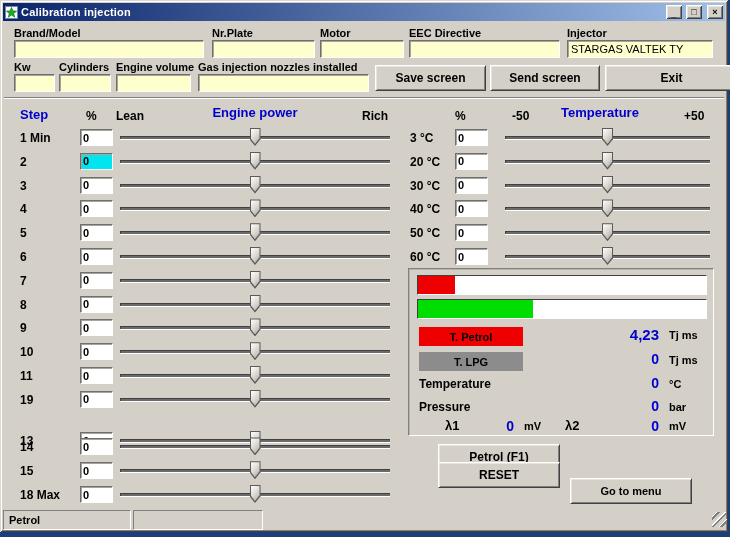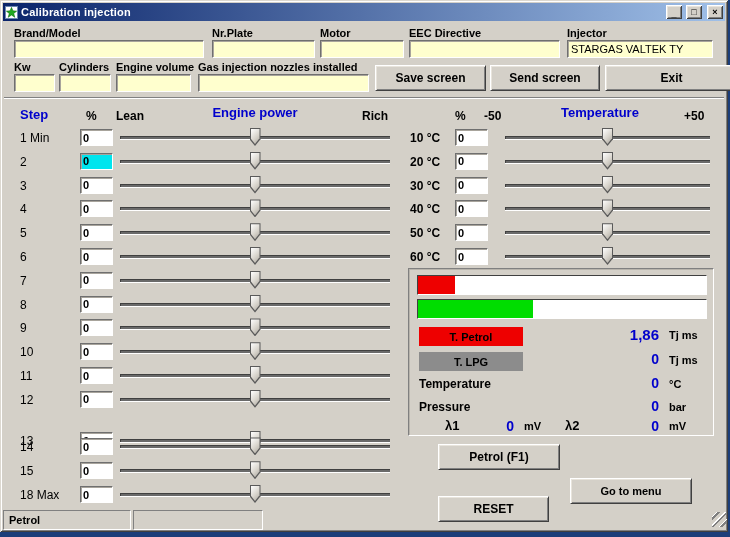--- a/index.html
+++ b/index.html
@@ -29,21 +29,21 @@
     border-color:#6f6f6f #fff #fff #6f6f6f;box-shadow:inset 1px 1px 0 #a8a49c;
     font:11px "Liberation Sans","DejaVu Sans",sans-serif;padding:1px 3px;color:#000;outline:none;}
   .btn{position:absolute;background:var(--window-gray);border:1px solid;border-color:#fff #404040 #404040 #fff;
     box-shadow:inset 1px 1px 0 #e8e4dc, inset -1px -1px 0 #808080;
     display:flex;align-items:center;justify-content:center;font:bold 12px "Liberation Sans","DejaVu Sans",sans-serif;color:#000;
     -webkit-appearance:none;appearance:none;}
   .etched{position:absolute;left:4px;right:4px;top:97px;height:2px;border-top:1px solid #808080;border-bottom:1px solid #fff;}
   .sec-title{position:absolute;color:var(--header-blue);font-size:13px;font-weight:bold;white-space:nowrap;}
   .sec-label{position:absolute;font-size:12px;font-weight:bold;color:#000;white-space:nowrap;}
   .step-row,.temp-row{position:absolute;left:0;width:728px;height:20px;}
-  .step-label{position:absolute;left:20px;top:2px;font-size:12px;font-weight:normal;white-space:nowrap;}
+  .step-label{position:absolute;left:20px;top:2px;font-size:12px;font-weight:bold;white-space:nowrap;}
   .temp-label{position:absolute;left:410px;top:2px;font-size:12px;font-weight:bold;white-space:nowrap;}
   input.pct-input{position:absolute;left:80px;top:0;width:33px;height:17px;background:#fff;border:1px solid;
     border-color:#6f6f6f #fff #fff #6f6f6f;box-shadow:inset 1px 1px 0 #a8a49c;
     font:bold 11px "Liberation Sans","DejaVu Sans",sans-serif;padding:1px 2px;outline:none;}
   input.pct-input.highlight{background:var(--highlight-cyan);}
   .temp-row input.pct-input{left:455px;}
   .slider{position:absolute;left:120px;top:-1px;width:270px;height:20px;}
   .temp-row .slider{left:505px;width:205px;}
   .track{position:absolute;left:0;right:0;top:8px;height:3px;background:#6a6a6a;
     box-shadow:inset 1px 1px 0 #404040, 0 1px 0 #fff;}
@@ -116,21 +116,21 @@
   <button class="btn" style="left:605px;top:65px;width:133px;height:26px">Exit</button>
 
   <div class="etched"></div>
 
   <span class="sec-title" style="left:20px;top:107px">Step</span>
   <span class="sec-label" style="left:86px;top:109px">%</span>
   <span class="sec-label" style="left:116px;top:109px">Lean</span>
   <span class="sec-title" style="left:165px;top:105px;width:180px;text-align:center">Engine power</span>
   <span class="sec-label" style="left:362px;top:109px">Rich</span>
   <span class="sec-label" style="left:455px;top:109px">%</span>
-  <span class="sec-label" style="left:484px;top:109px">-50</span>
+  <span class="sec-label" style="left:512px;top:109px">-50</span>
   <span class="sec-title" style="left:535px;top:105px;width:130px;text-align:center">Temperature</span>
   <span class="sec-label" style="left:684px;top:109px">+50</span>
 
   <div>
       <div class="step-row" style="top: 129px;">
     <span class="step-label">1 Min</span>
     <input class="pct-input" readonly="" value="0" style="">
     <div class="slider">
       <div class="track"></div>
       <div class="thumb" style="left: calc(50% - 5.5px);">
@@ -243,21 +243,21 @@
     <input class="pct-input" readonly="" value="0" style="">
     <div class="slider">
       <div class="track"></div>
       <div class="thumb" style="left: calc(50% - 5.5px);">
             <div class="t-outer"></div>
             <div class="t-inner"></div>
           </div>
     </div>
   </div>
       <div class="step-row" style="top: 390.8px;">
-    <span class="step-label">12</span>
+    <span class="step-label">19</span>
     <input class="pct-input" readonly="" value="0" style="">
     <div class="slider">
       <div class="track"></div>
       <div class="thumb" style="left: calc(50% - 5.5px);">
             <div class="t-outer"></div>
             <div class="t-inner"></div>
           </div>
     </div>
   </div>
       <div class="step-row" style="top: 432px;">
@@ -300,21 +300,21 @@
       <div class="track"></div>
       <div class="thumb" style="left: calc(50% - 5.5px);">
             <div class="t-outer"></div>
             <div class="t-inner"></div>
           </div>
     </div>
   </div>
     </div>
   <div>
       <div class="temp-row" style="top: 129px;">
-    <span class="temp-label">10 °C</span>
+    <span class="temp-label">3 °C</span>
     <input class="pct-input" readonly="" value="0" style="">
     <div class="slider">
       <div class="track"></div>
       <div class="thumb" style="left: calc(50% - 5.5px);">
             <div class="t-outer"></div>
             <div class="t-inner"></div>
           </div>
     </div>
   </div>
       <div class="temp-row" style="top: 152.8px;">
@@ -376,21 +376,21 @@
 
   <div class="monitor">
     <div class="pbar" style="top:6px">
       <div class="pbar-fill" style="background: var(--petrol-red); width: 13%;"></div>
     </div>
     <div class="pbar" style="top:30px">
       <div class="pbar-fill" style="background: var(--lpg-green); width: 40%;"></div>
     </div>
 
     <div class="mon-tag" style="top:58px;background:var(--petrol-red)">T. Petrol</div>
-    <span class="mon-value" style="top:57px;font-size:15px">1,86</span>
+    <span class="mon-value" style="top:57px;font-size:15px">4,23</span>
     <span class="mon-unit" style="top:60px">Tj ms</span>
 
     <div class="mon-tag" style="top:83px;background:var(--lpg-gray)">T. LPG</div>
     <span class="mon-value" style="top:82px">0</span>
     <span class="mon-unit" style="top:85px">Tj ms</span>
 
     <span class="mon-label" style="top:108px">Temperature</span>
     <span class="mon-value" style="top:106px">0</span>
     <span class="mon-unit" style="top:109px">°C</span>
 
@@ -400,20 +400,20 @@
 
     <span class="mon-label lambda" style="left:36px;top:149px">λ1</span>
     <span class="mon-value" style="left:75px;width:30px;top:149px">0</span>
     <span class="mon-unit" style="left:115px;top:151px">mV</span>
     <span class="mon-label lambda" style="left:156px;top:149px">λ2</span>
     <span class="mon-value" style="top:149px">0</span>
     <span class="mon-unit" style="top:151px">mV</span>
   </div>
 
   <button class="btn" style="left:438px;top:444px;width:122px;height:26px">Petrol (F1)</button>
-  <button class="btn" style="left:438px;top:496px;width:111px;height:26px">RESET</button>
+  <button class="btn" style="left:438px;top:462px;width:122px;height:26px">RESET</button>
   <button class="btn" style="left:570px;top:478px;width:122px;height:26px;font-size:11px">Go to menu</button>
 
   <div class="status-panel" style="left:3px;width:128px">Petrol</div>
   <div class="status-panel" style="left:133px;width:130px"></div>
   <div class="grip"></div>
 
 </div>
 
 </body></html>

